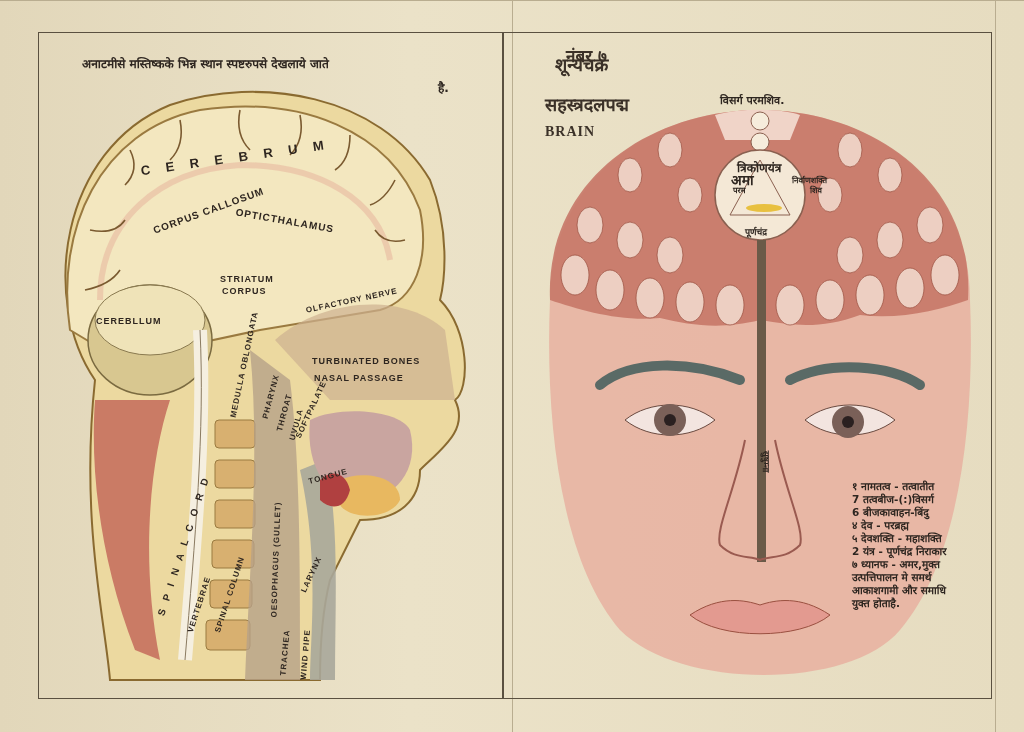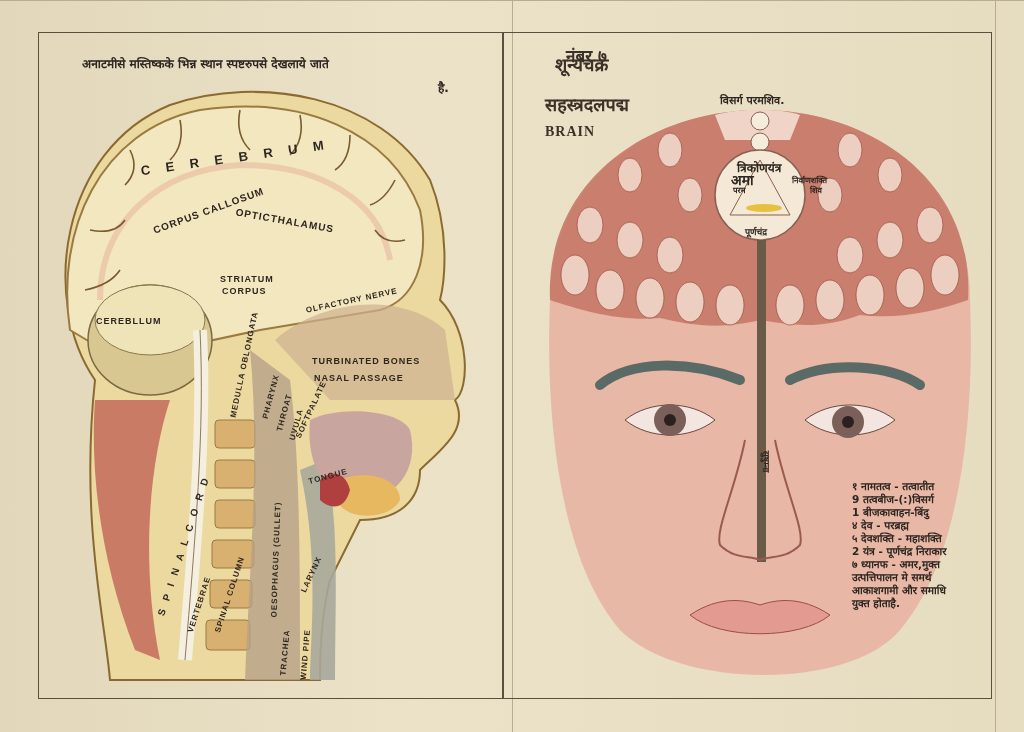--- a/index.html
+++ b/index.html
@@ -167,22 +167,22 @@
     <div class="dev" style="left:733px;top:184px;font-size:8px;">परम</div>
     <div class="dev" style="left:764px;top:174px;font-size:8px;margin-left:28px;">निर्वाणशक्ति</div>
     <div class="dev" style="left:770px;top:184px;font-size:8px;margin-left:40px;">शिव</div>
     <div class="dev" style="left:745px;top:226px;font-size:9px;">पूर्णचंद्र</div>
 
     <div class="dev" style="left:755px;top:455px;font-size:9px;transform:rotate(90deg);">सुषुम्ना</div>
 
 
     <div class="dev list" style="left:852px;top:480px;font-size:10.5px;">
       <div>१ नामतत्व - तत्वातीत</div>
-      <div>9 तत्वबीज-(:)विसर्ग</div>
-      <div>1 बीजकावाहन-बिंदु</div>
+      <div>7 तत्वबीज-(:)विसर्ग</div>
+      <div>6 बीजकावाहन-बिंदु</div>
       <div>४ देव - परब्रह्म</div>
       <div>५ देवशक्ति - महाशक्ति</div>
       <div>2 यंत्र - पूर्णचंद्र निराकार</div>
       <div>७ ध्यानफ - अमर,मुक्त</div>
       <div>उत्पत्तिपालन मे समर्थ</div>
       <div>आकाशगामी और समाधि</div>
       <div>युक्त होताहै.</div>
     </div>
   </div>
 </div>

